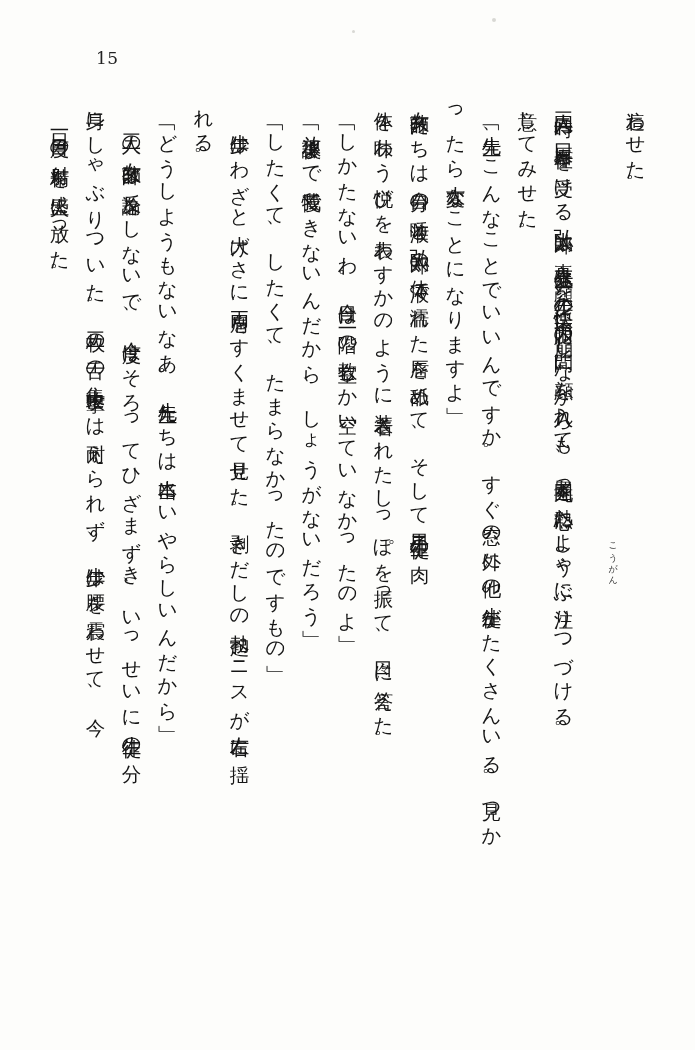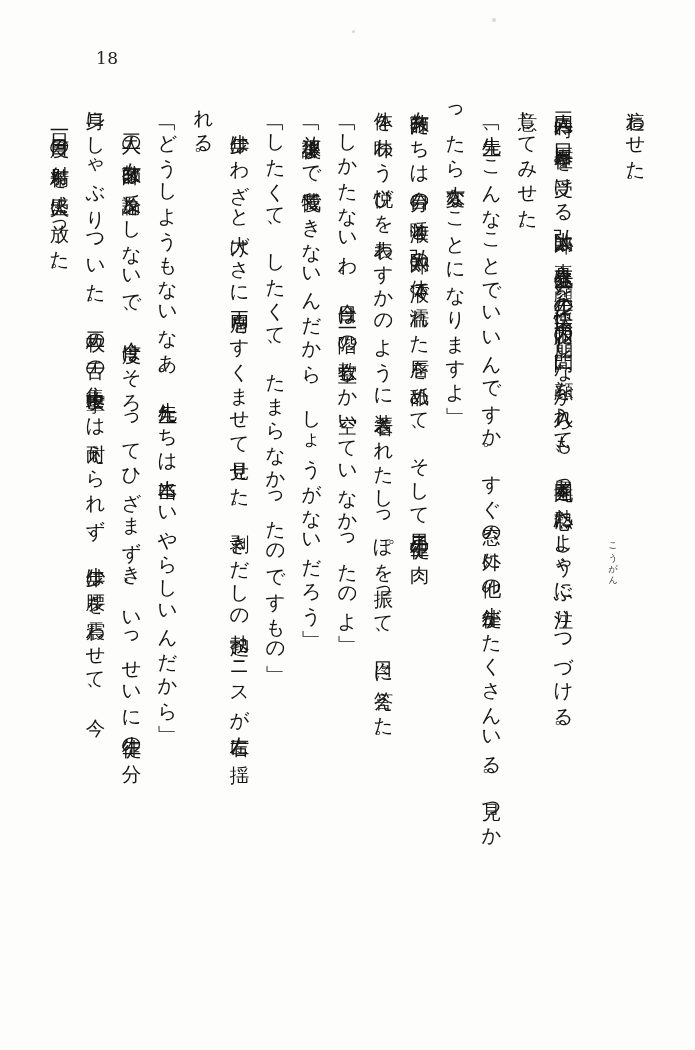--- a/index.html
+++ b/index.html
@@ -80,21 +80,21 @@
   }
 </style>
 </head>
 <body>
 
 <div class="page">
 
   <div class="speck" style="left:492px; top:18px; width:4px; height:4px;"></div>
   <div class="speck" style="left:352px; top:30px; width:3px; height:3px;"></div>
 
-  <div class="page-number">18</div>
+  <div class="page-number">15</div>
 
   <div class="text-block">
     <div class="col">這わせた。</div>
     <div class="col ruby-col">
       <span>真衣先生は少年の内腿の間に顔を入れて、睾丸を熱心にしゃぶりつづける。</span>
       <span class="ruby-mark">こうがん</span>
     </div>
     <div class="col">三人同時に口唇奉仕を受ける弘太郎は、顔を快楽に崩しながらも、困ったように注</div>
     <div class="col">意してみせた。</div>
     <div class="col indent-1">「先生、こんなことでいいんですか。すぐ窓の外に他の生徒がたくさんいる。見つか</div>

